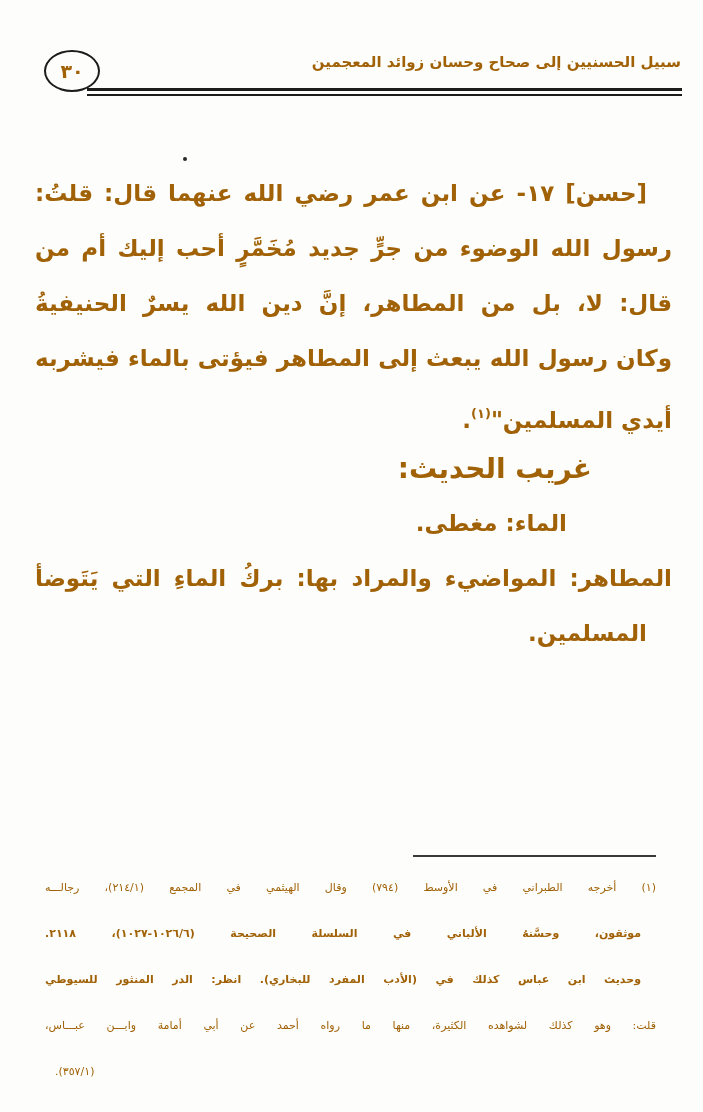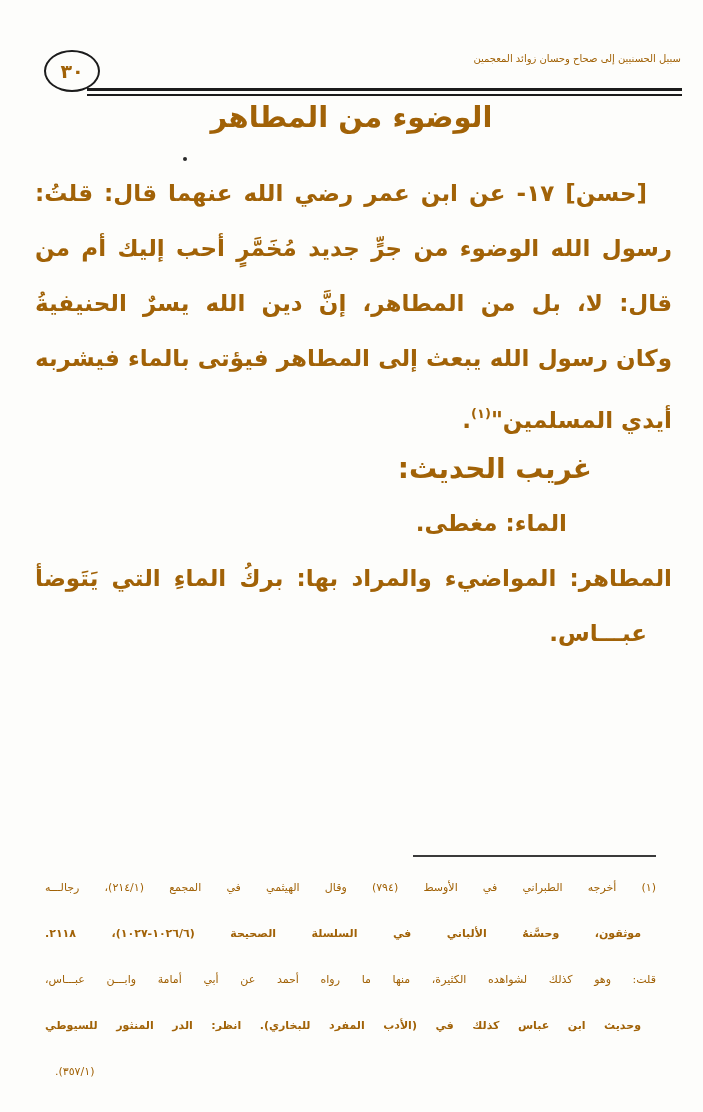--- a/index.html
+++ b/index.html
@@ -16,21 +16,21 @@
   
   .pagenum-ellipse{
     position:absolute;top:50px;left:44px;
     width:52px;height:38px;
     border:2px solid #1c1c1c;border-radius:50%;
     display:flex;align-items:center;justify-content:center;
     font-size:19px;font-weight:bold;
   }
   .running-head{
     position:absolute;top:53px;right:22px;
-    font-size:10px;font-weight:normal;
+    font-size:15px;font-weight:bold;
     letter-spacing:0;
     white-space:nowrap;
   }
   .double-rule{
     position:absolute;top:88px;left:87px;right:21px;
     height:3px;
     border-top:3px solid #1c1c1c;
     border-bottom:2px solid #1c1c1c;
   }
   
@@ -108,38 +108,37 @@
 <body>
 
 <div class="page">
 
   <div class="pagenum-ellipse">
     <span>٣٠</span>
   </div>
   <div class="running-head">سبيل الحسنيين إلى صحاح وحسان زوائد المعجمين</div>
   <div class="double-rule"></div>
 
-  <h1 class="chapter-title">الوضوء من المطاهر</h1>
   <div class="ink-dot"></div>
 
   <div class="main-text">
     <div class="line just indent-first">[حسن] ١٧- عن ابن عمر رضي الله عنهما قال: قلتُ: يـــــا</div>
     <div class="line just">رسول الله الوضوء من جرٍّ جديد مُخَمَّرٍ أحب إليك أم من المَطَاهر؟</div>
     <div class="line just">قال: لا، بل من المطاهر، إنَّ دين الله يسرٌ الحنيفيةُ السمحة. قـــال:</div>
     <div class="line just">وكان رسول الله يبعث إلى المطاهر فيؤتى بالماء فيشربه يرجو بركة</div>
     <div class="line"><span>أيدي المسلمين"</span><span class="fn-ref">(١)</span><span>.</span></div>
 
     <div class="gharib-heading">غريب الحديث:</div>
     <div class="line entry-line">الماء: مغطى.</div>
     <div class="line just">المطاهر: المواضيء والمراد بها: بركُ الماءِ التي يَتَوضأ منـــها عامـــة</div>
-    <div class="line last-line">عبـــاس.</div>
+    <div class="line last-line">المسلمين.</div>
   </div>
 
   <div class="footnote-area">
     <div class="fn-rule"></div>
     <div class="fn-line fn-just">(١) أخرجه الطبراني في الأوسط (٧٩٤) وقال الهيثمي في المجمع (٢١٤/١)، رجالـــه</div>
     <div class="fn-line fn-just fn-indent">موثقون، وحسَّنهُ الألباني في السلسلة الصحيحة (١٠٢٦/٦-١٠٢٧)، ٢١١٨.</div>
+    <div class="fn-line fn-just fn-indent">وحديث ابن عباس كذلك في (الأدب المفرد للبخاري). انظر: الدر المنثور للسيوطي</div>
     <div class="fn-line fn-just">قلت: وهو كذلك لشواهده الكثيرة، منها ما رواه أحمد عن أبي أمامة وابـــن عبـــاس،</div>
-    <div class="fn-line fn-just fn-indent">وحديث ابن عباس كذلك في (الأدب المفرد للبخاري). انظر: الدر المنثور للسيوطي</div>
     <div class="fn-line fn-last">(٣٥٧/١).</div>
   </div>
 
 </div>
 
 </body></html>

